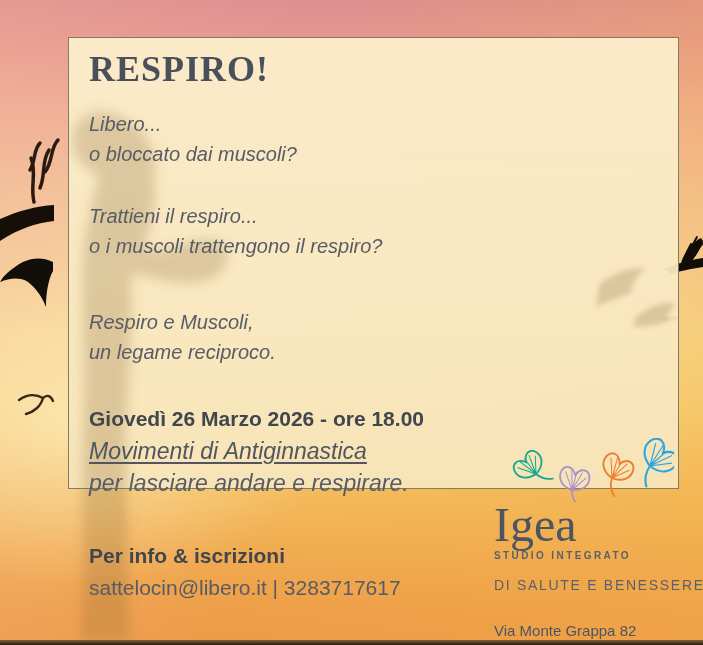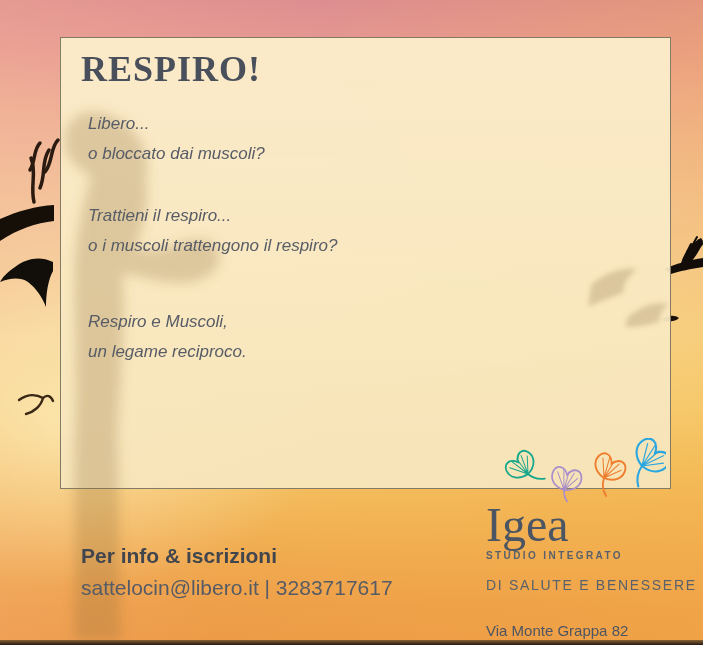--- a/index.html
+++ b/index.html
@@ -21,36 +21,36 @@
       linear-gradient(100deg, rgba(246,184,152,0.30) 0%, rgba(246,184,152,0) 40%, rgba(244,176,70,0.35) 100%);
   }
   .ground-strip {
     position: absolute; left: 0; right: 0; bottom: 0; height: 5px;
     background: linear-gradient(180deg, #8a6133, #241a10);
   }
   .scenery { position: absolute; inset: 0; }
 
   
   .card {
-    position: absolute; left: 60px; top: 37px; width: 611px; height: 452px;
+    position: absolute; left: 68px; top: 37px; width: 611px; height: 452px;
     box-sizing: border-box;
     background: linear-gradient(180deg, rgba(252,238,203,0.95), rgba(247,229,187,0.95));
     border: 1px solid rgba(92,86,70,0.75);
   }
   .card-shadows { position: absolute; inset: 0; pointer-events: none; }
 
   .title {
     position: absolute; left: 20px; top: 10px;
     font-family: "Liberation Serif", "DejaVu Serif", serif;
     font-weight: bold; font-size: 36px; line-height: 42px;
     letter-spacing: 1px; color: #4a505b;
   }
   .body-block {
     position: absolute; left: 20px;
-    font-size: 17px; line-height: 30px; font-style: italic; color: #575c66; margin-left: 7px;
+    font-size: 20px; line-height: 30px; font-style: italic; color: #575c66;
   }
   .blk-intro    { top: 71px; }
   .blk-question { top: 163px; }
   .blk-theme    { top: 269px; }
 
   .event-block { position: absolute; left: 20px; top: 365px; line-height: 32px; }
   .event-date {
     font-weight: bold; font-size: 21px; color: #41464e; font-style: normal;
   }
   .event-activity {
@@ -152,20 +152,25 @@
     <div class="body-block blk-question">
       <div>Trattieni il respiro...</div>
       <div>o i muscoli trattengono il respiro?</div>
     </div>
 
     <div class="body-block blk-theme">
       <div>Respiro e Muscoli,</div>
       <div>un legame reciproco.</div>
     </div>
 
+    <div class="event-block">
+      <div class="event-date">Giovedì 26 Marzo 2026 - ore 18.00</div>
+      <div class="event-activity">Movimenti di Antiginnastica</div>
+      <div class="event-tagline">per lasciare andare e respirare.</div>
+    </div>
 
     <div class="contact-block">
       <div class="contact-heading">Per info &amp; iscrizioni</div>
       <div class="contact-line">sattelocin@libero.it | 3283717617</div>
     </div>
 
     <div class="logo">
       <svg class="leaves" width="164" height="64" viewBox="0 0 164 64" aria-hidden="true">
         <defs>
           <g id="gleaf" fill="none" stroke-linecap="round">

